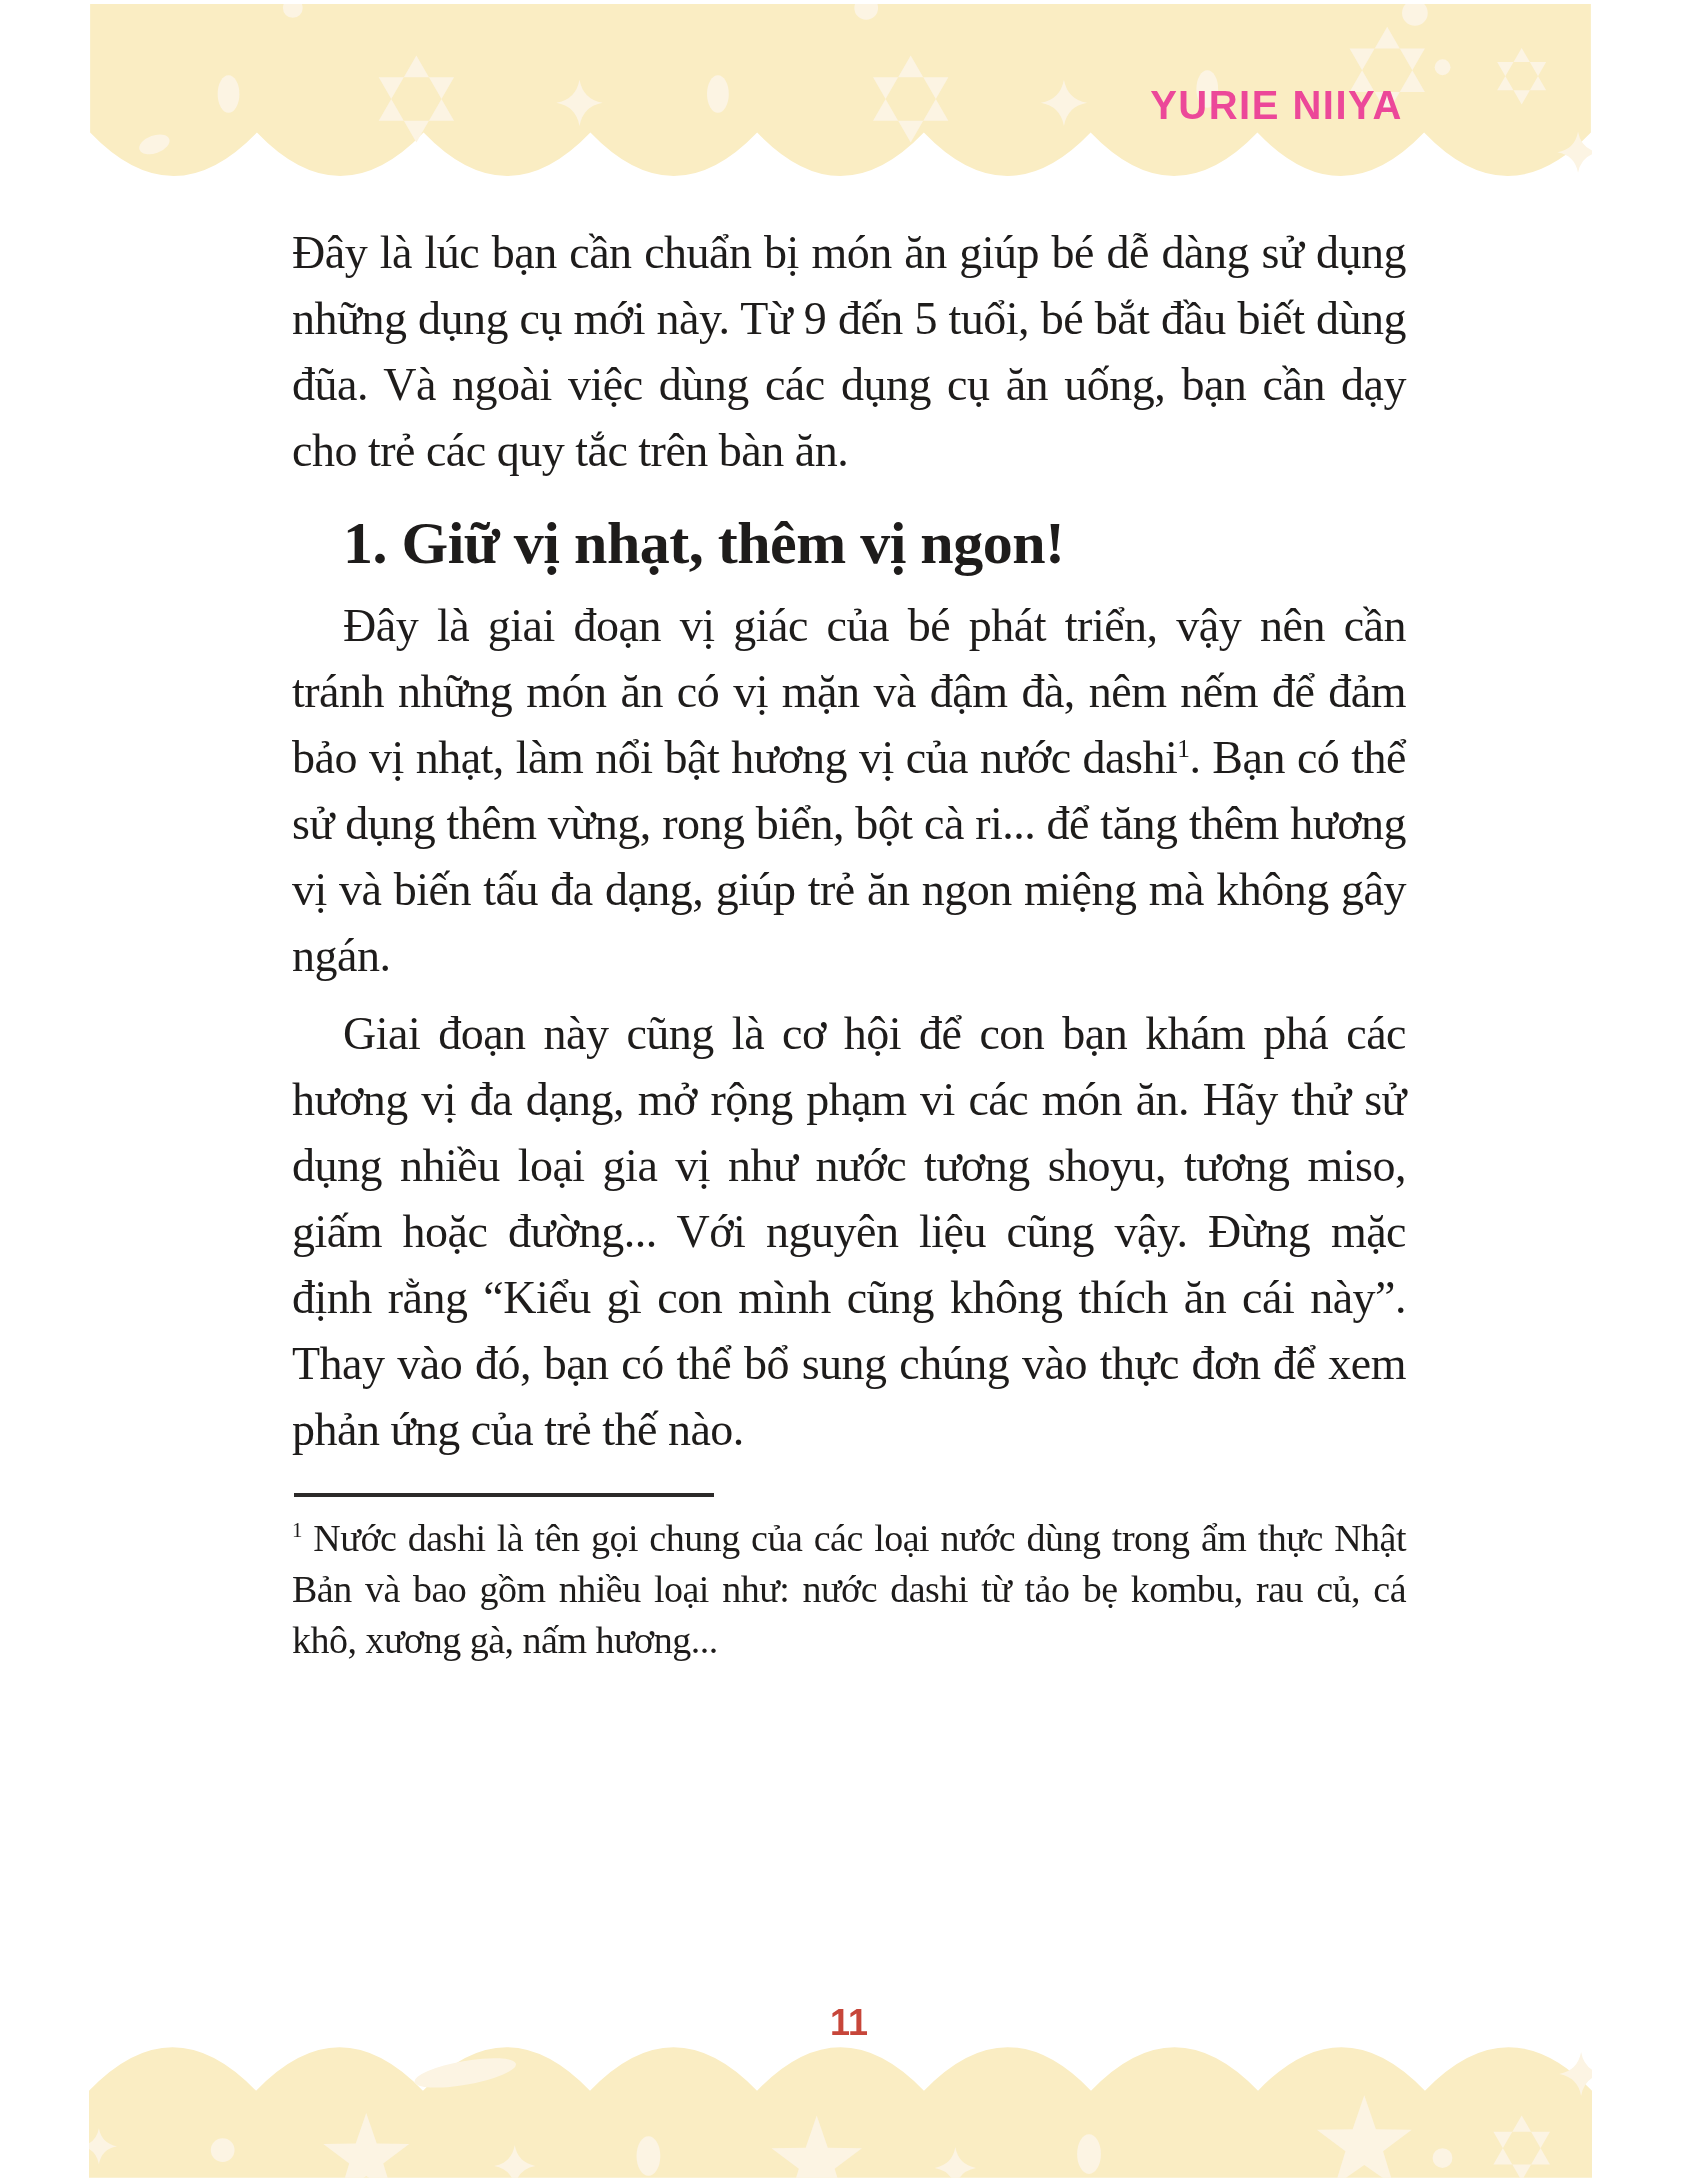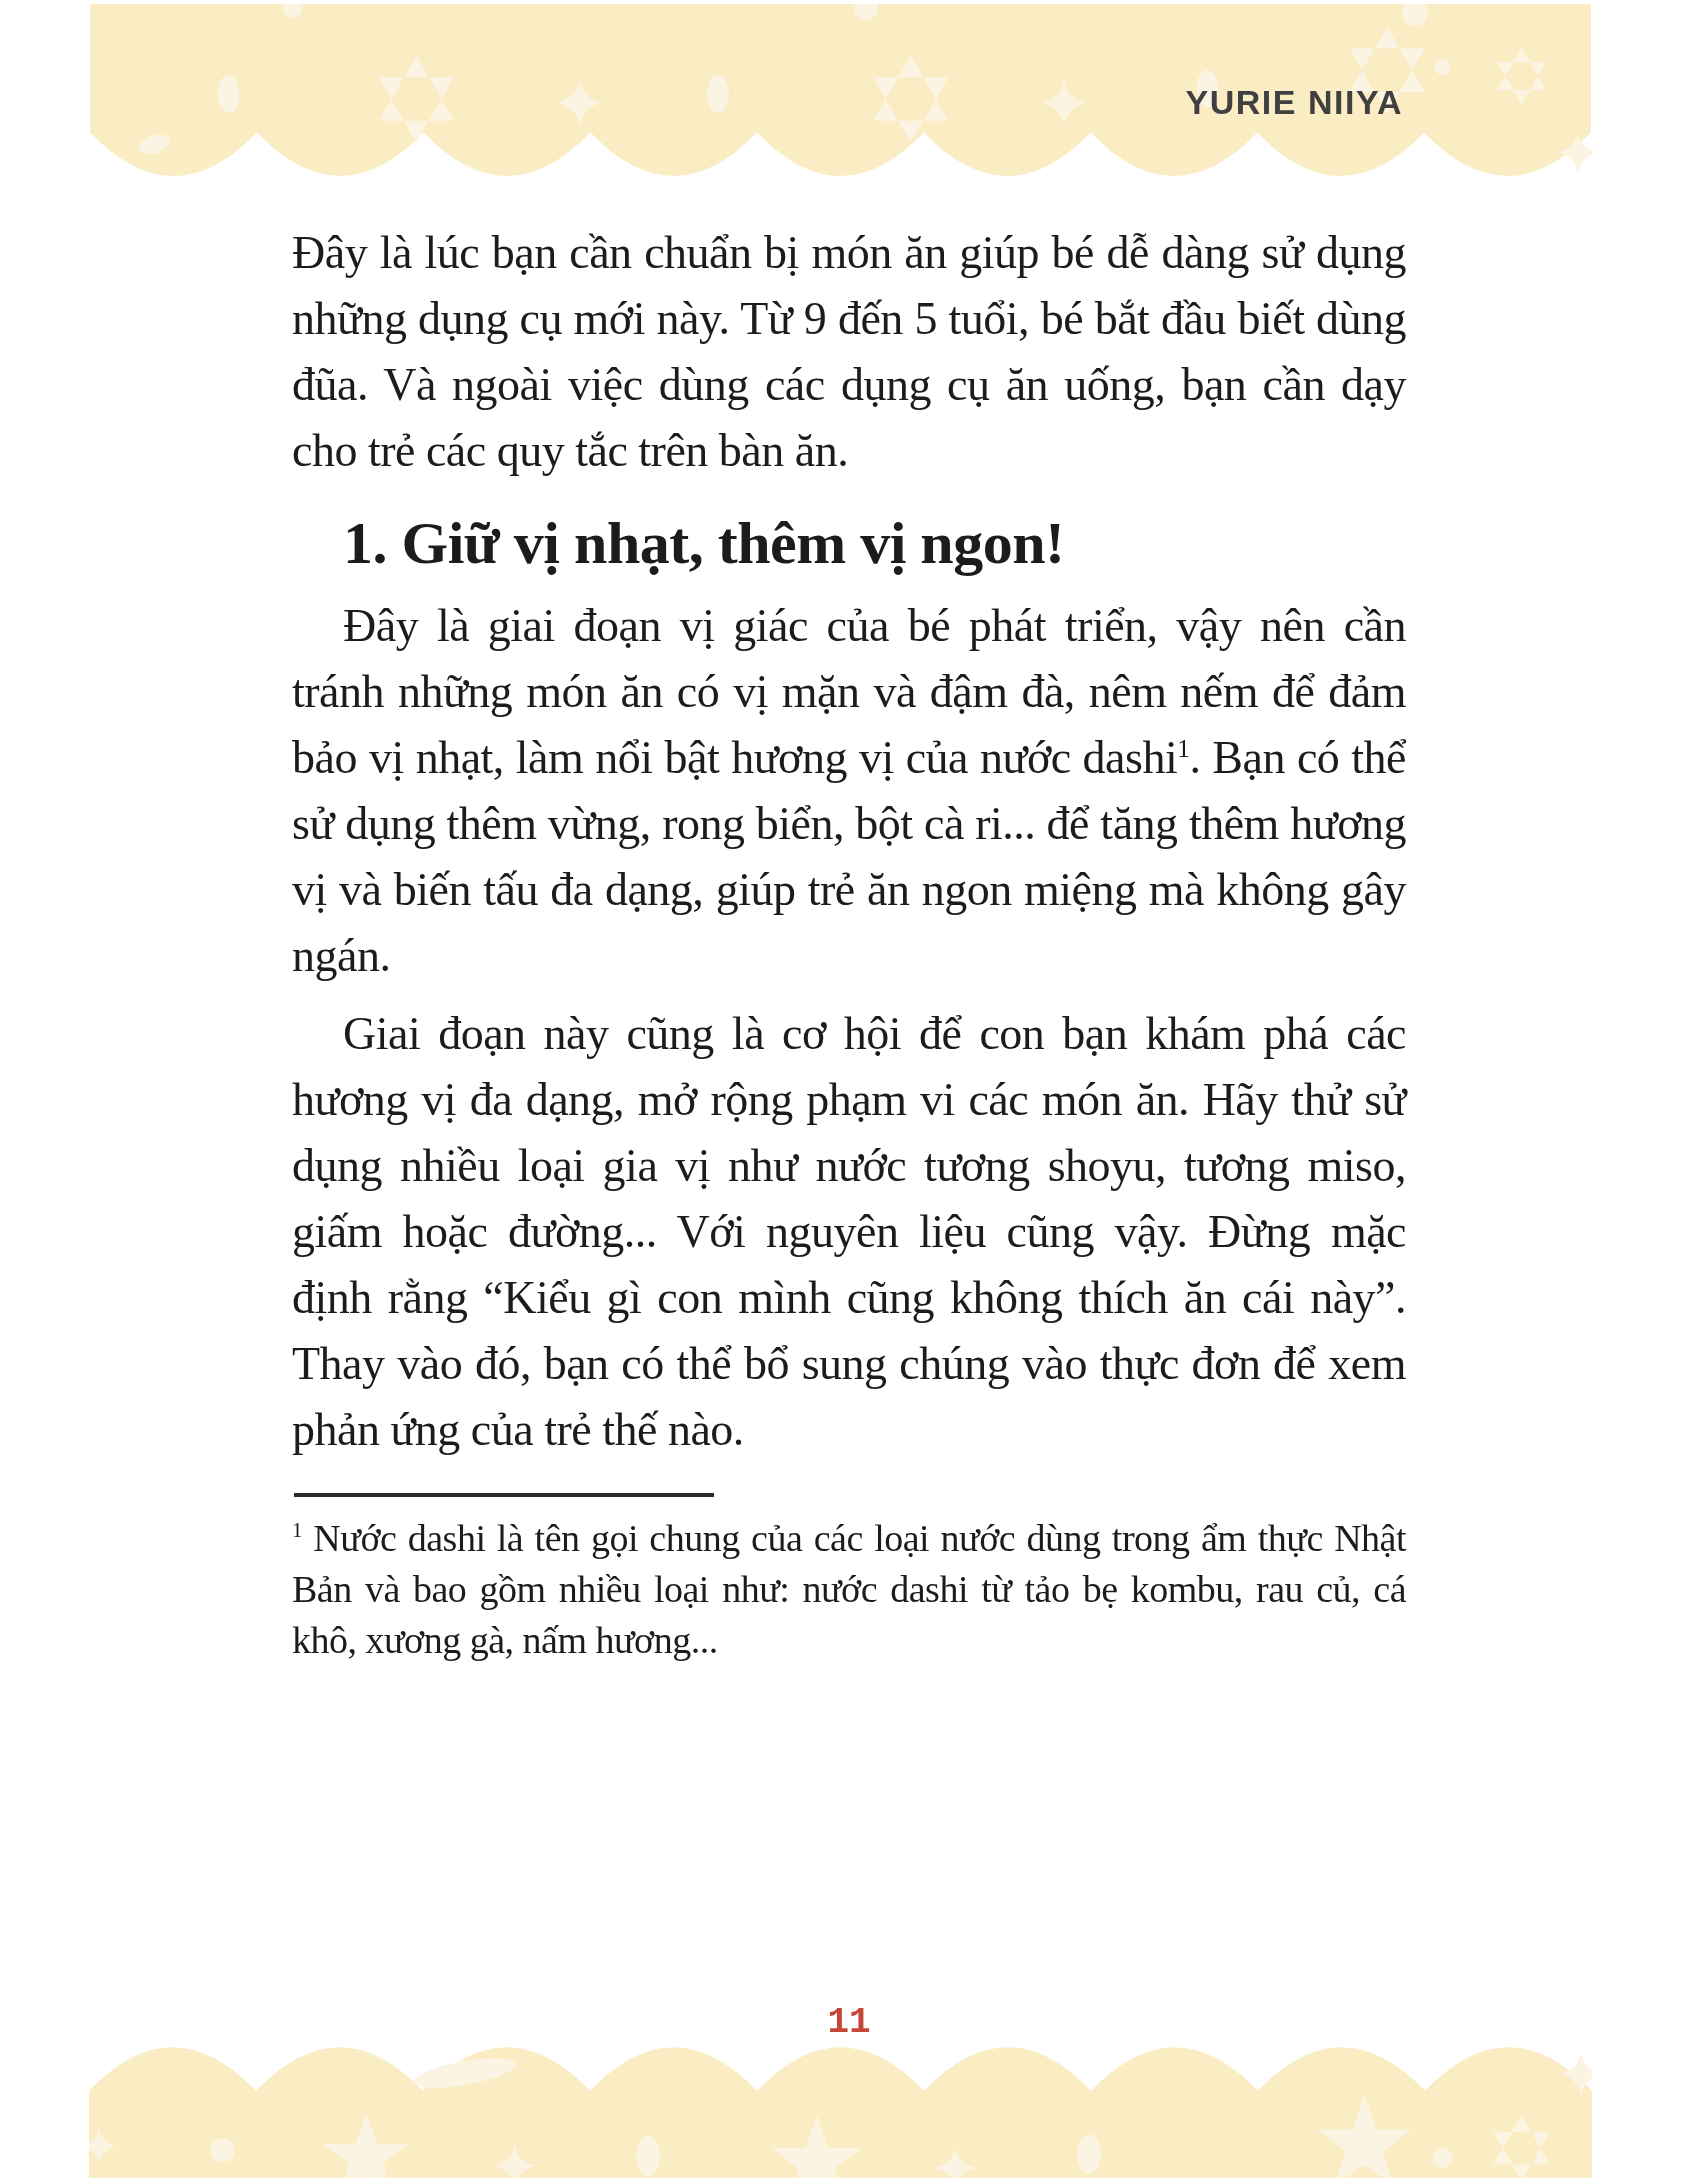--- a/index.html
+++ b/index.html
@@ -9,21 +9,21 @@
     font-family:"Liberation Serif","DejaVu Serif",serif;
   }
   .band{position:absolute;left:89px;width:1503px;}
   .band svg{display:block;}
   #top-band{top:4px;height:174px;}
   #bottom-band{top:2047px;height:131px;}
 
   .author{
     position:absolute;top:83px;right:280px;
     font-family:"Liberation Sans","DejaVu Sans",sans-serif;
-    font-weight:bold;font-size:34px;letter-spacing:1.5px;color:#404040;
+    font-weight:bold;font-size:40px;letter-spacing:1.5px;color:#ec4899;
   }
 
   .content{
     position:absolute;left:292px;top:220px;width:1114px;
     font-size:46px;line-height:66px;text-align:justify;letter-spacing:-0.5px;
   }
   .para{margin:0 0 12px 0;}
   .indent{text-indent:51px;}
 
   .hl-wrap{margin:18px 0 0 6px;}
@@ -45,21 +45,21 @@
   }
 
   sup.fn{font-size:0.55em;vertical-align:super;line-height:0;}
 
   .footnote{margin-top:30px;font-size:38px;line-height:51px;}
   .fn-rule{width:420px;height:4px;background:#2c2a29;margin:0 0 16px 2px;}
   .footnote p{margin:0;}
 
   .page-num{
     position:absolute;top:2002px;left:292px;width:1114px;text-align:center;
-    font-family:Liberation Mono, monospace;
+    font-family:Liberation Sans, sans-serif;
     font-weight:bold;font-size:36px;color:#C7463A;
   }
 </style>
 </head>
 <body>
 
 <div id="top-band" class="band">
   <svg viewBox="0 0 1518 176" width="1503" height="174">
     <path fill="#FAEDC3" d="M0,0 H1518 V130 Q1433.7,218 1349.3,130 Q1265,218 1180.7,130 Q1096.3,218 1012,130 Q927.7,218 843.3,130 Q759,218 674.7,130 Q590.3,218 506,130 Q421.7,218 337.3,130 Q253,218 168.7,130 Q84.3,218 0,130 Z"></path>
     <g fill="#FCF4E3">

